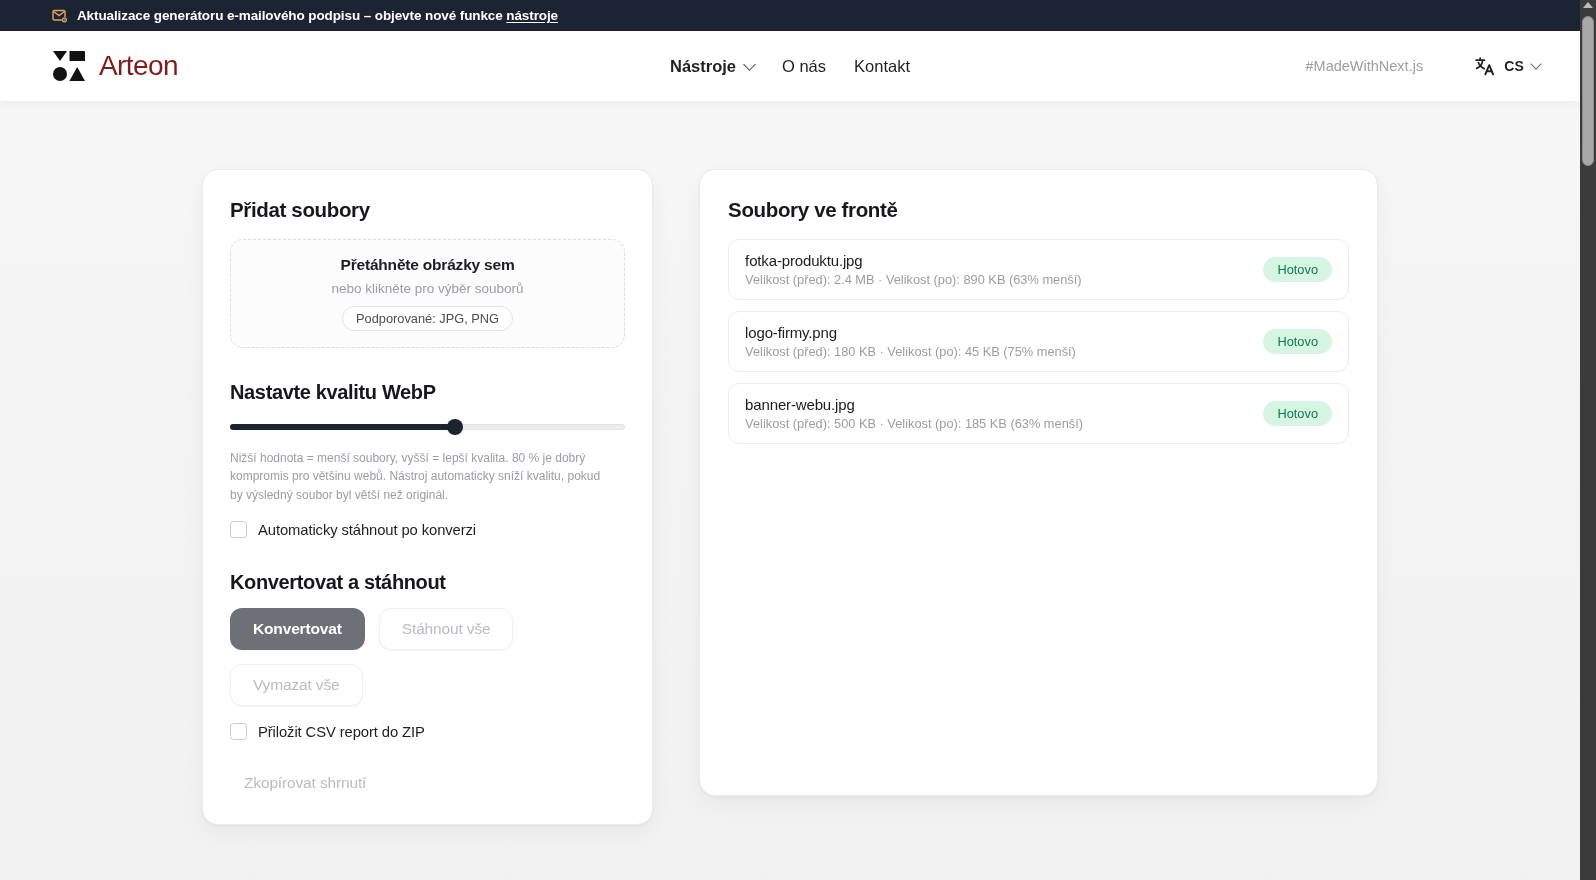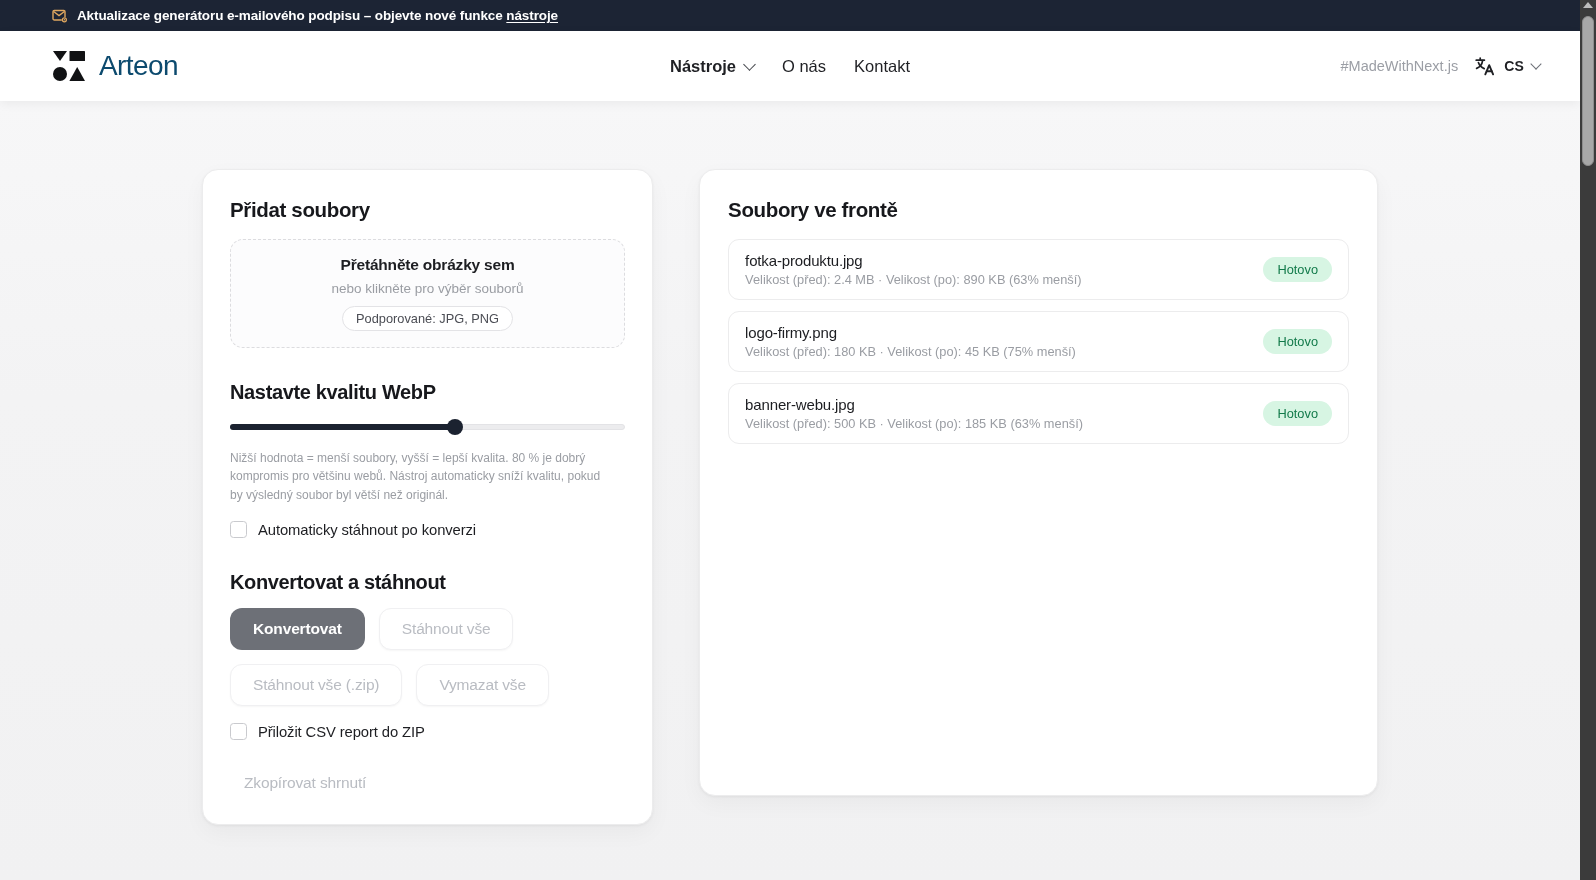--- a/index.html
+++ b/index.html
@@ -107,21 +107,21 @@
     gap: 13px;
     text-decoration: none;
   }
   .logo-mark {
     width: 34px; height: 32px;
     flex: none;
   }
   .logo-text {
     font-size: 28px;
     font-weight: 500;
-    color: #0c4a6e;
+    color: #7f1d1d;
     letter-spacing: -0.6px;
   }
 
   .main-nav {
     position: absolute;
     left: 50%;
     transform: translateX(-50%);
     display: flex;
     align-items: center;
     gap: 28px;
@@ -141,21 +141,21 @@
     width: 9px; height: 9px;
     border-right: 1.6px solid #44464c;
     border-bottom: 1.6px solid #44464c;
     transform: translateY(-2px) rotate(45deg);
   }
 
   .header-right {
     margin-left: auto;
     display: flex;
     align-items: center;
-    gap: 16px;
+    gap: 51px;
   }
   .made-with {
     font-size: 14.5px;
     color: #9b9ea5;
     white-space: nowrap;
   }
   .lang-switch {
     display: flex;
     align-items: center;
     gap: 8px;
@@ -483,21 +483,20 @@
         </label>
 
         <h3 class="section-title">Konvertovat a stáhnout</h3>
 
         <div class="btn-row">
           <button class="btn btn-primary">Konvertovat</button>
           <button class="btn btn-ghost">Stáhnout vše</button>
         </div>
 
         <div class="btn-row">
-          <button class="btn btn-ghost">Stáhnout vše (.zip)</button>
           <button class="btn btn-ghost">Vymazat vše</button>
         </div>
 
         <label class="checkrow">
           <span class="checkbox"></span>
           <span class="checkrow-label">Přiložit CSV report do ZIP</span>
         </label>
 
         <button class="btn btn-plain">Zkopírovat shrnutí</button>
       </section>

